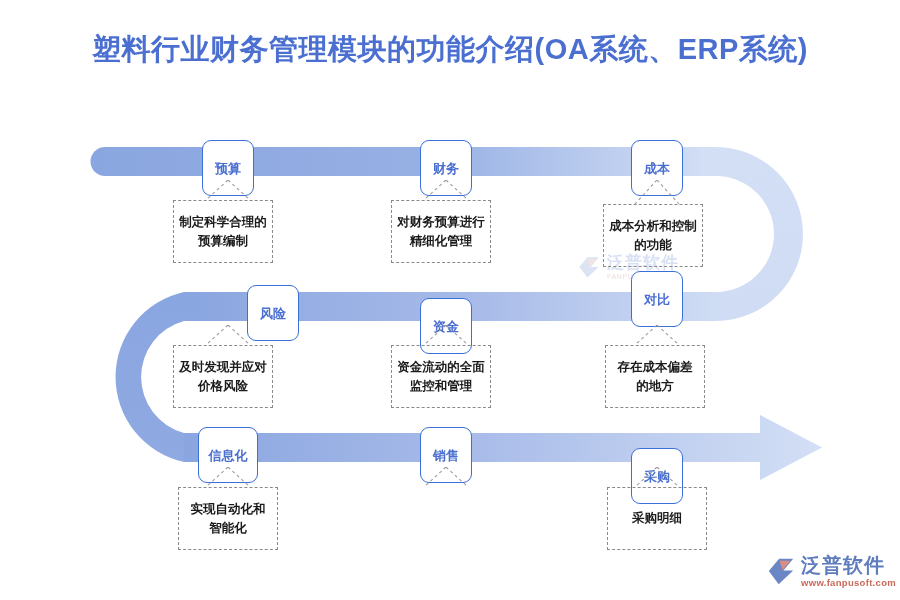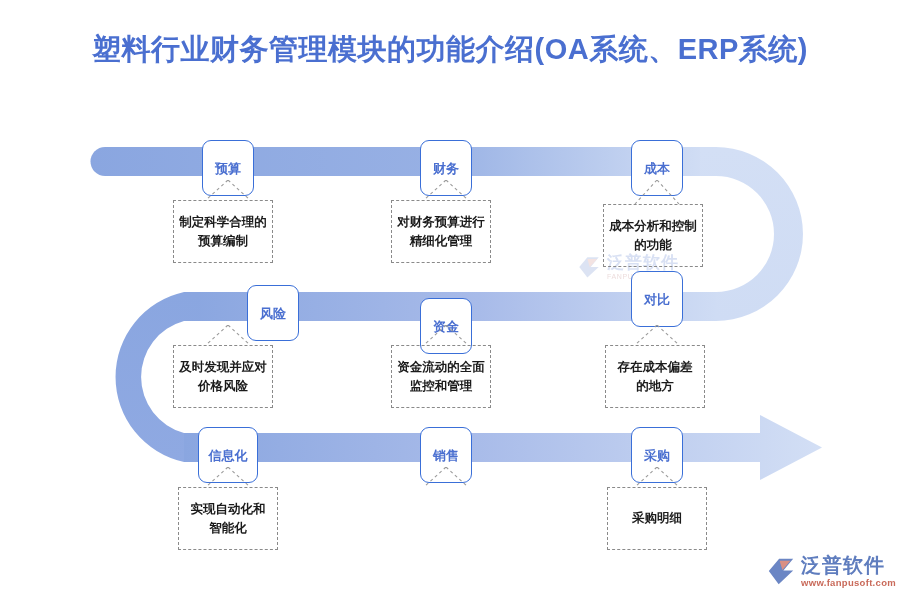--- a/index.html
+++ b/index.html
@@ -320,21 +320,21 @@
   </div>
 
   <div class="node-box" style="left:420px; top:427px;">
     <span class="node-label">销售</span>
   </div>
   <svg class="connector" style="left:390px; top:467px; width:100px; height:22px;" viewBox="0 0 100 22" xmlns="http://www.w3.org/2000/svg">
     <path d="M 56 0 L 34 20" stroke="#9a9a9a" stroke-width="1.1" fill="none" stroke-dasharray="3,3"></path>
     <path d="M 56 0 L 78 20" stroke="#9a9a9a" stroke-width="1.1" fill="none" stroke-dasharray="3,3"></path>
   </svg>
 
-  <div class="node-box" style="left:631px; top:427px;">
+  <div class="node-box" style="left:631px; top:448px;">
     <span class="node-label">采购</span>
   </div>
   <svg class="connector" style="left:601px; top:467px; width:100px; height:22px;" viewBox="0 0 100 22" xmlns="http://www.w3.org/2000/svg">
     <path d="M 56 0 L 34 20" stroke="#9a9a9a" stroke-width="1.1" fill="none" stroke-dasharray="3,3"></path>
     <path d="M 56 0 L 78 20" stroke="#9a9a9a" stroke-width="1.1" fill="none" stroke-dasharray="3,3"></path>
   </svg>
   <div class="desc-box" style="left:607px; top:487px;">
     <span class="desc-text">采购明细</span>
   </div>
 

